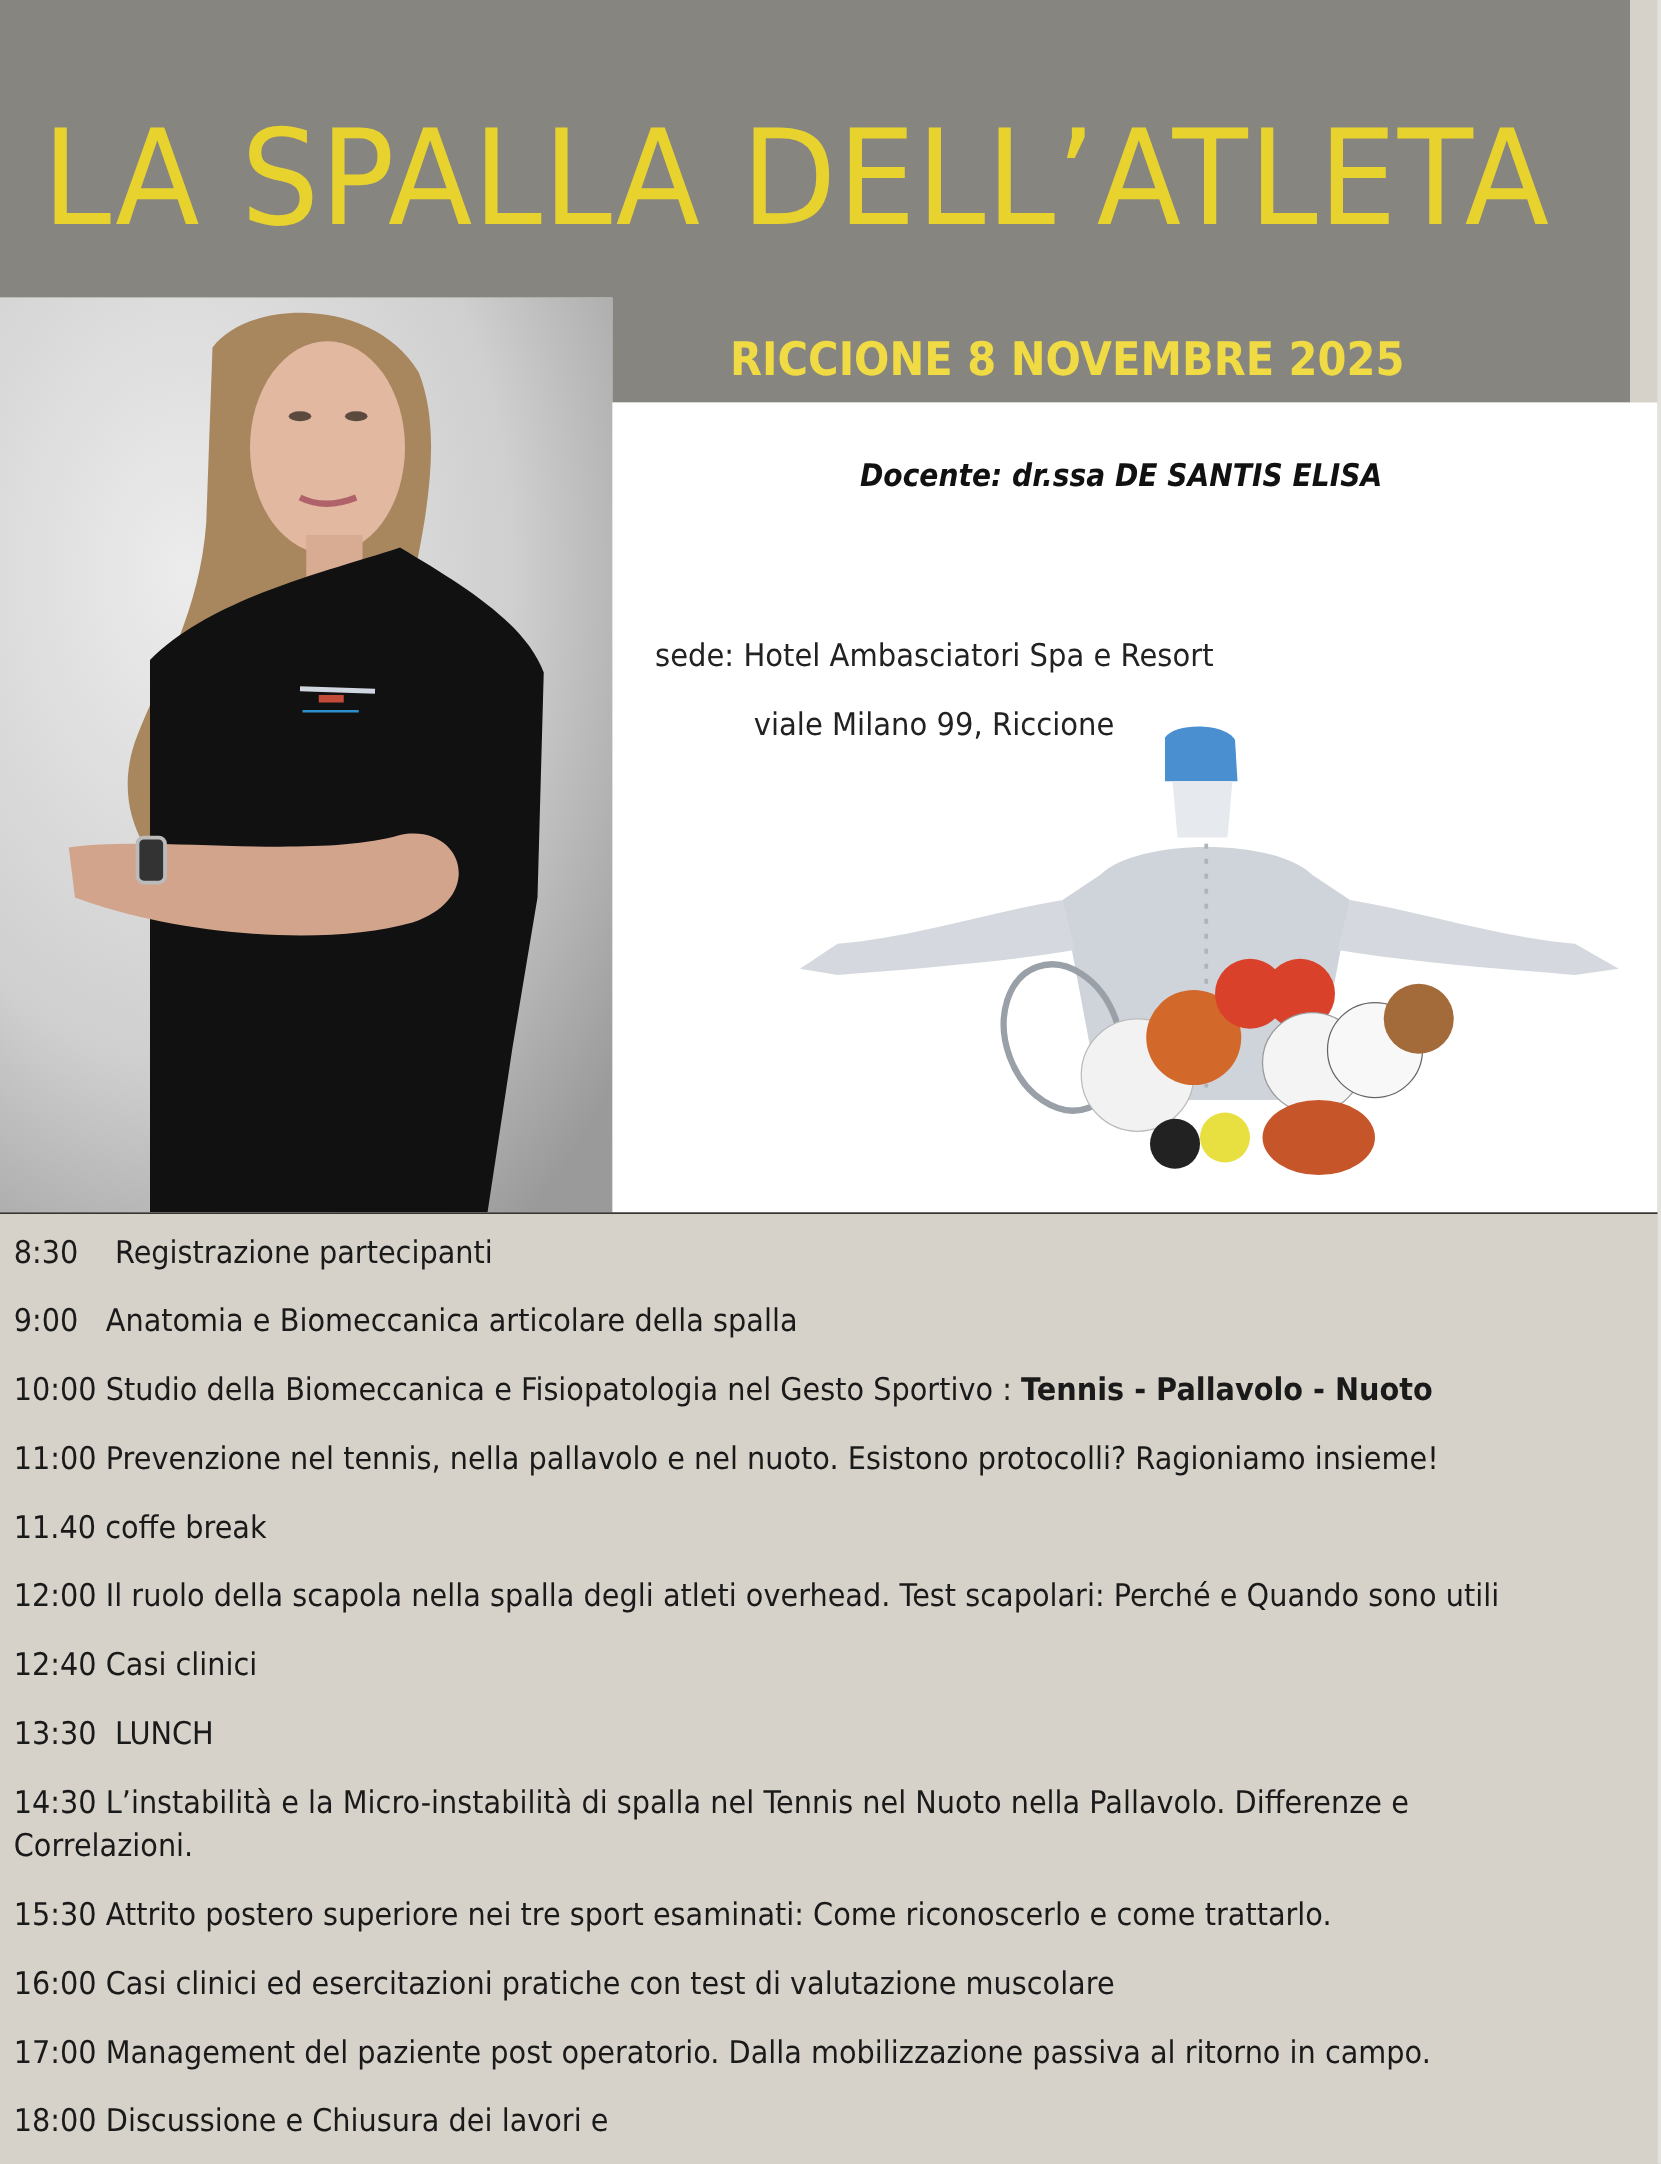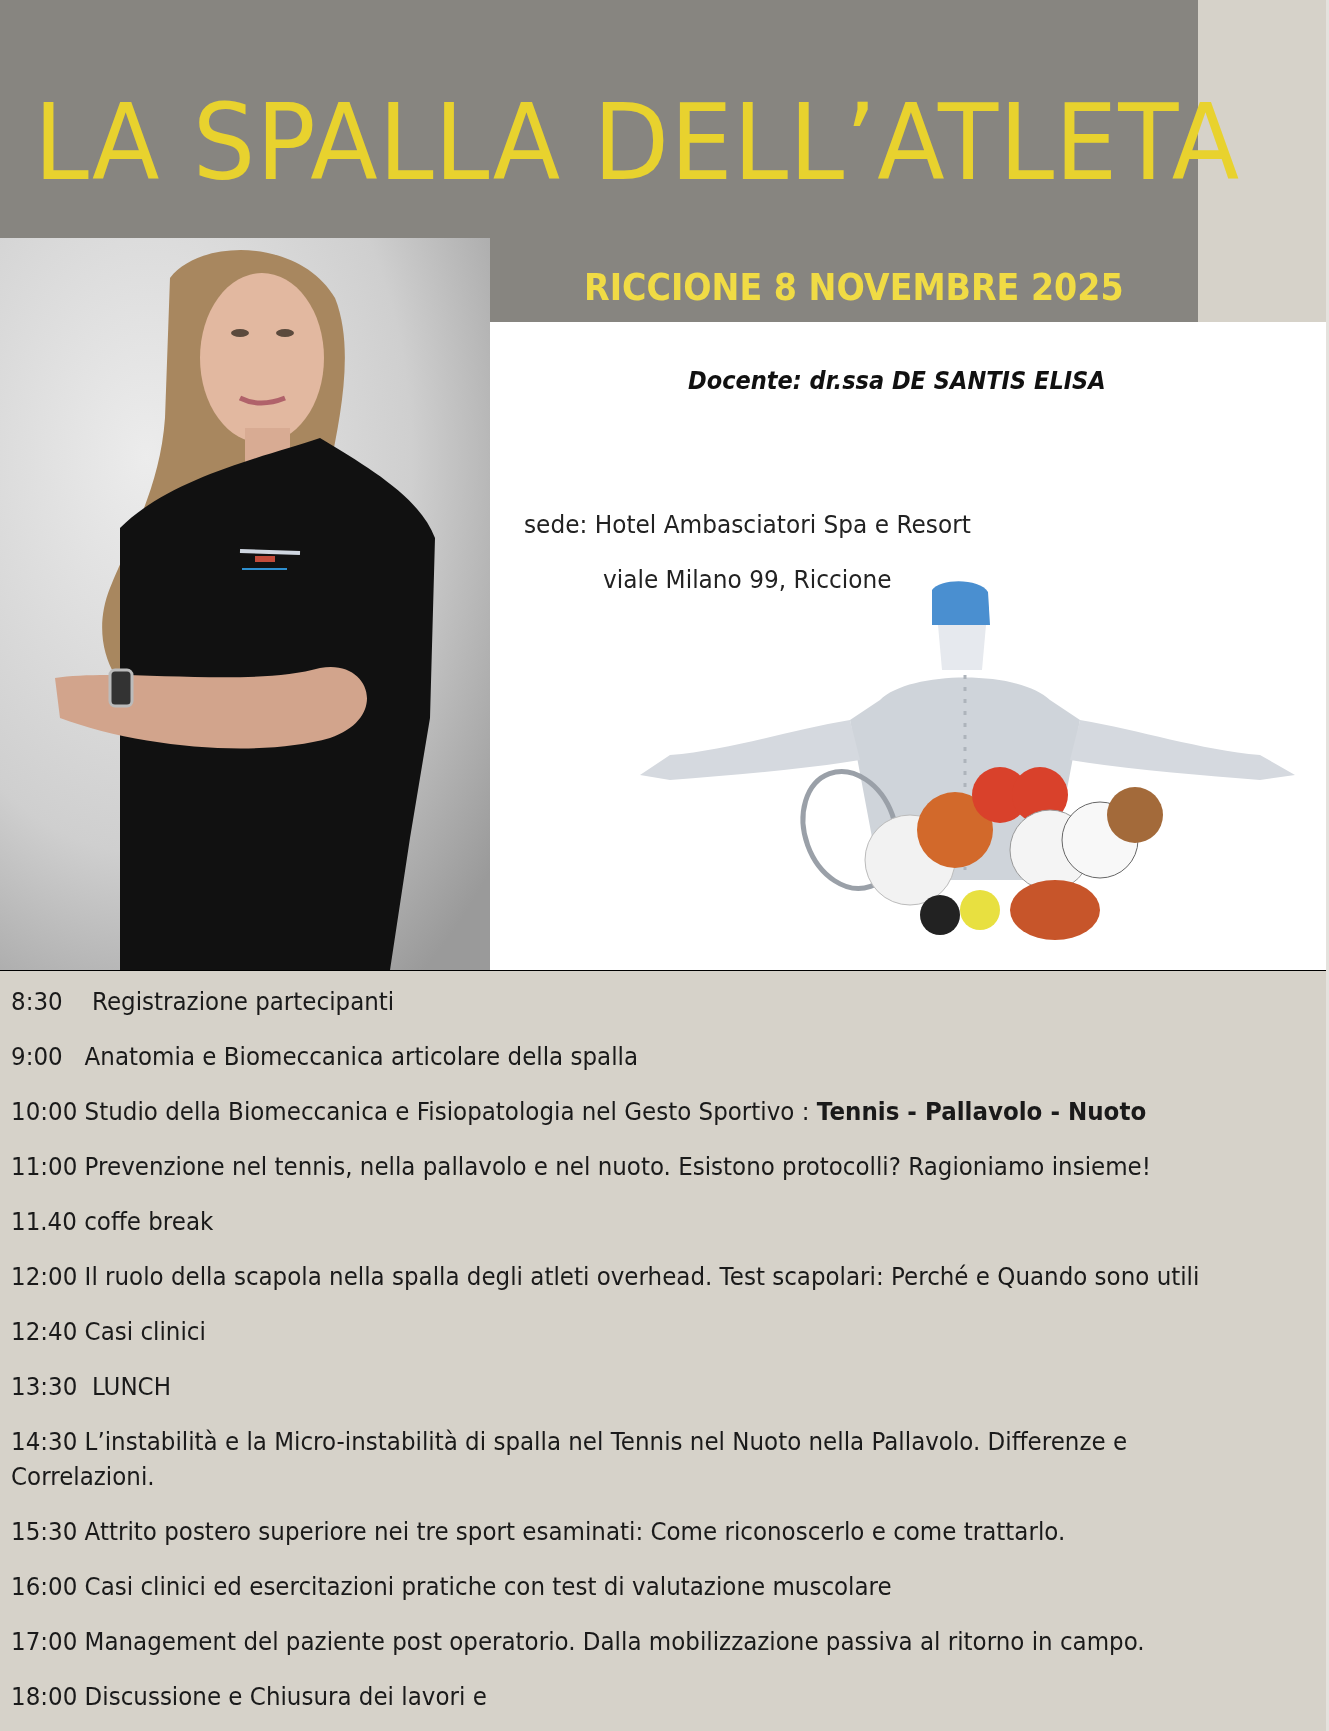--- a/index.html
+++ b/index.html
@@ -2,21 +2,21 @@
 <html><head>
 <meta charset="utf-8">
 <style>
   html, body { margin:0; padding:0; }
   body {
     width:1329px; height:1731px; position:relative; overflow:hidden;
     background:#d6d2c9;
     font-family:"Liberation Sans", "DejaVu Sans", sans-serif;
   }
   .header {
-    position:absolute; left:0; top:0; width:1198px; height:322px;
+    position:absolute; left:0; top:0; width:1304px; height:322px;
     background:#878580;
   }
   .edge-strip {
     position:absolute; right:0; top:0; width:3px; height:1731px; background:#e4e2dd;
   }
   .title {
     position:absolute; left:34px; top:88px; width:1300px;
     color:#e8d22e; font-size:106px; line-height:110px; letter-spacing:1px;
     font-family:"DejaVu Sans", sans-serif; font-weight:normal; white-space:nowrap;
     transform:scaleX(0.93); transform-origin:left top;

